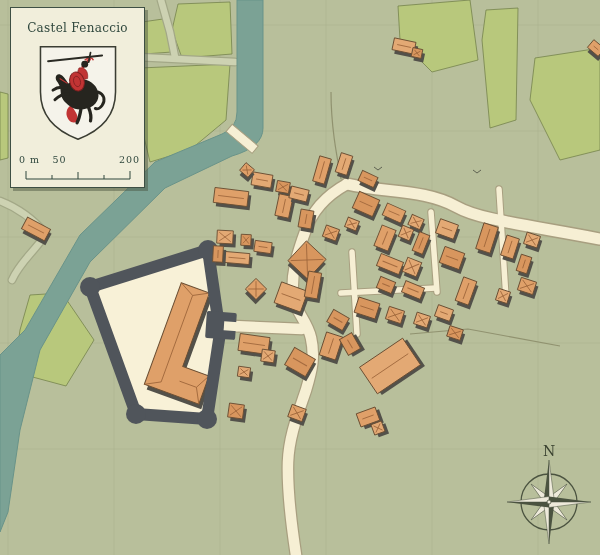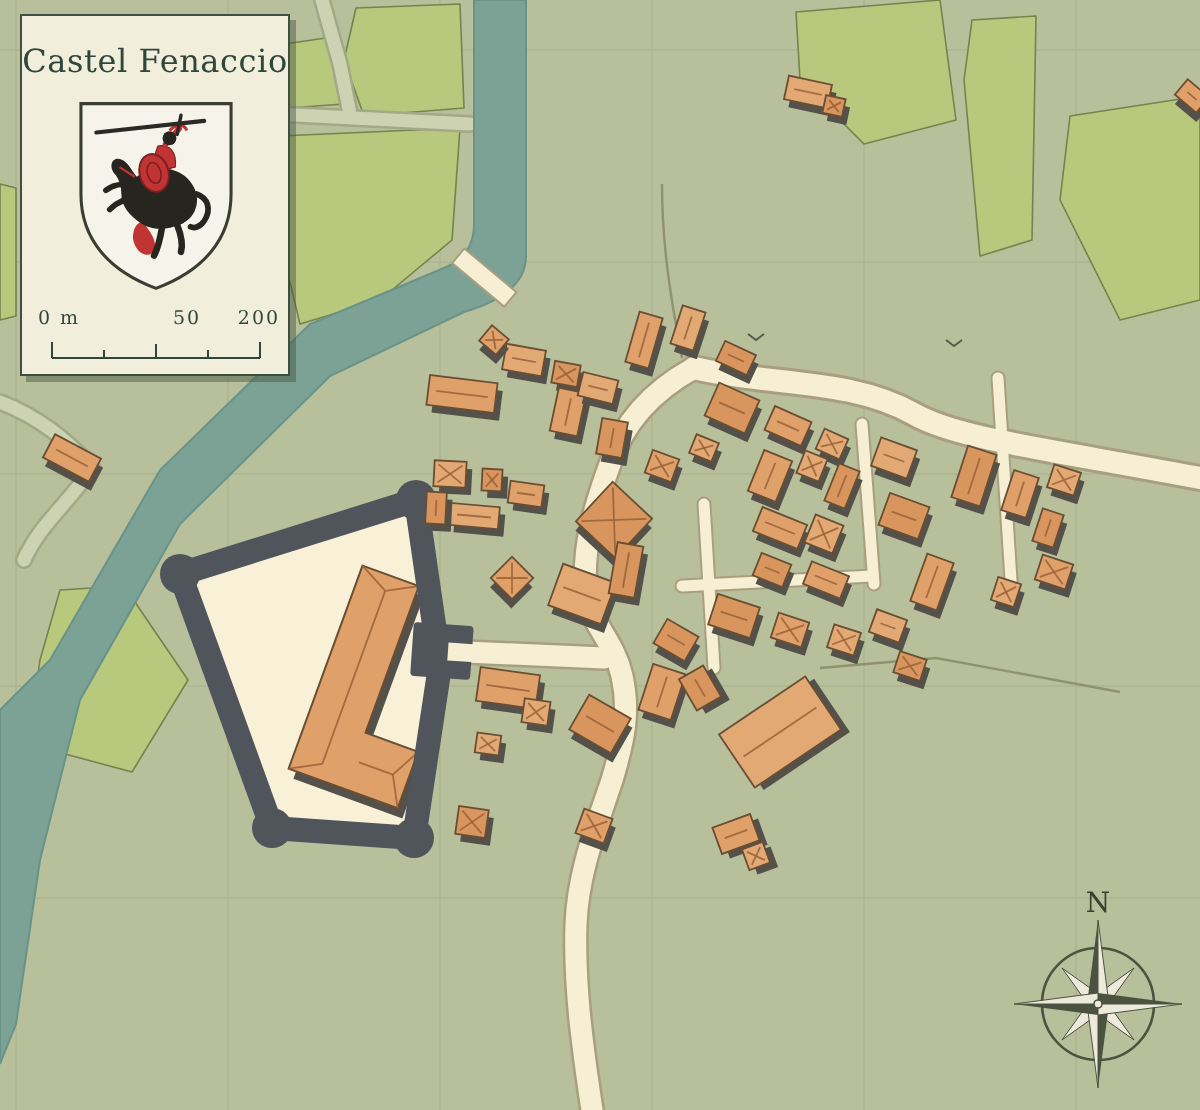--- a/index.html
+++ b/index.html
@@ -38,27 +38,27 @@
   .kfill{fill:var(--bld1);stroke:var(--bldStroke);stroke-width:1;}
   .mark{stroke:#55584a;stroke-width:.9;fill:none;}
   
   .c-ring{fill:none;stroke:var(--compassDark);stroke-width:1.3;}
   .c-dark{fill:var(--compassDark);} .c-light{fill:var(--compassLight);stroke:var(--compassDark);stroke-width:.5;}
   .c-label{font-family:"DejaVu Serif",serif;font-size:14px;fill:#39412f;}
   
   .card{position:absolute;left:10px;top:7px;width:135px;height:181px;box-sizing:border-box;
         background:var(--cardBg);border:1.4px solid var(--cardBorder);
         box-shadow:3px 3px 0 rgba(70,80,60,.45);}
-  .card-title{margin-top:13px;text-align:center;font-size:16px;letter-spacing:.3px;color:var(--ink);}
+  .card-title{margin-top:13px;text-align:center;font-size:12px;letter-spacing:.3px;color:var(--ink);}
   .crest{display:block;margin:7px auto 0 auto;}
   .scalebar{position:absolute;left:0;right:0;bottom:7px;margin-top:10px;}
   .scale-labels{position:relative;height:13px;width:112px;margin:0 auto;font-size:9.5px;
                 letter-spacing:1px;color:var(--ink);}
   .scale-labels span{position:absolute;transform:translateX(-50%);white-space:nowrap;}
-  .s0{left:8px;} .s50{left:72px;} .s100{left:108px;}
+  .s0{left:8px;} .s50{left:38px;} .s100{left:108px;}
   .ruler{display:block;margin:0 auto;}
   .ruler path{stroke:var(--ink);stroke-width:1;fill:none;}
 </style>
 </head>
 <body>
 
 <div class="stage">
 
   <svg id="map" width="600" height="555" viewBox="0 0 600 555">
 

